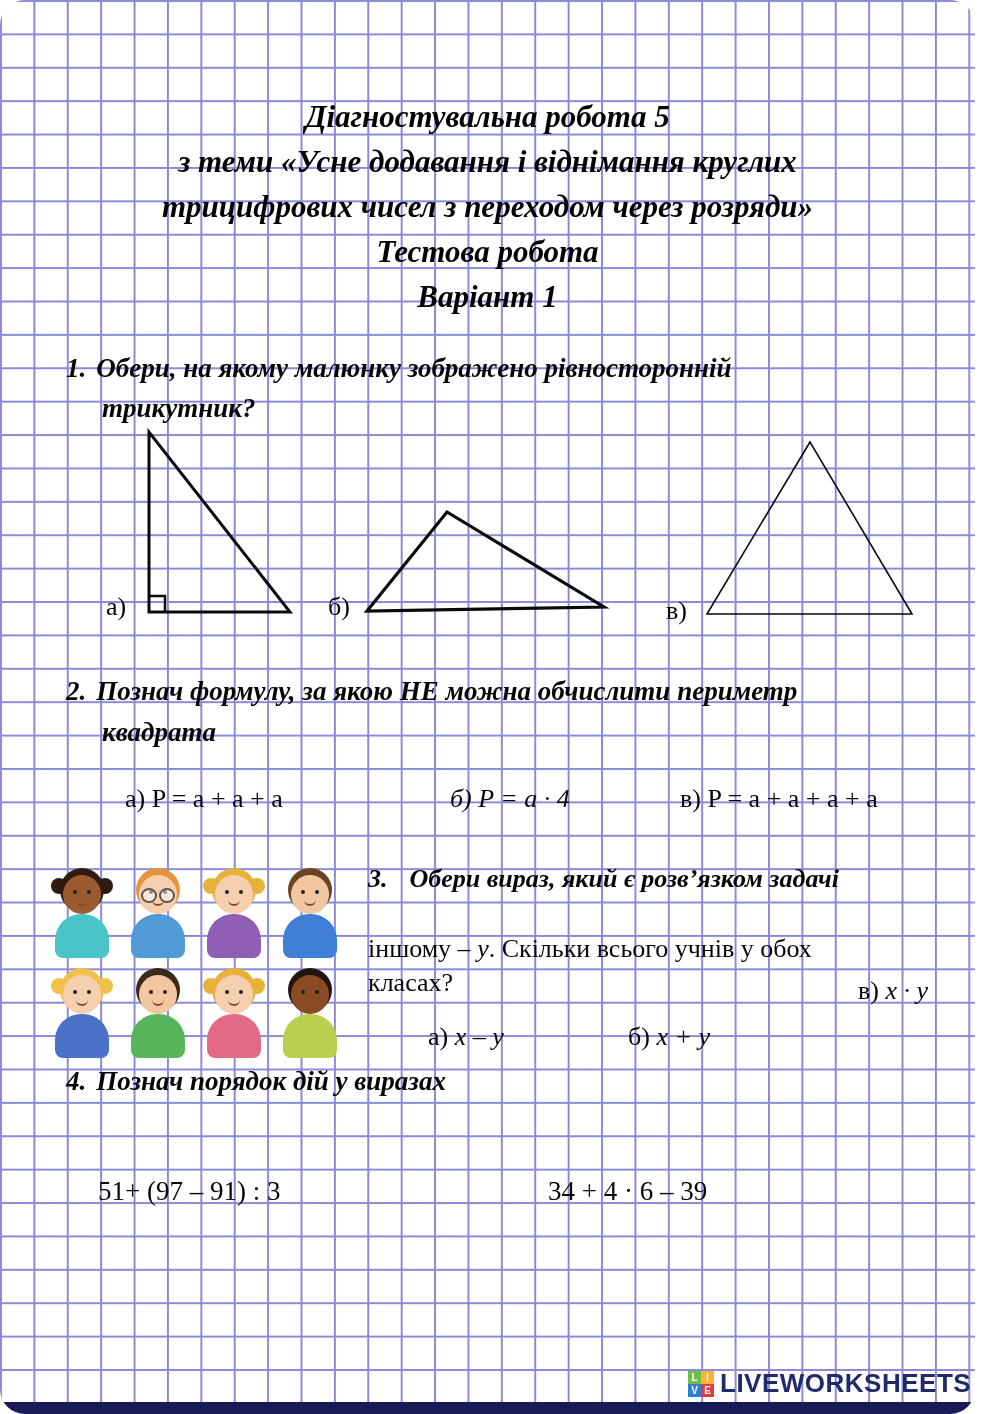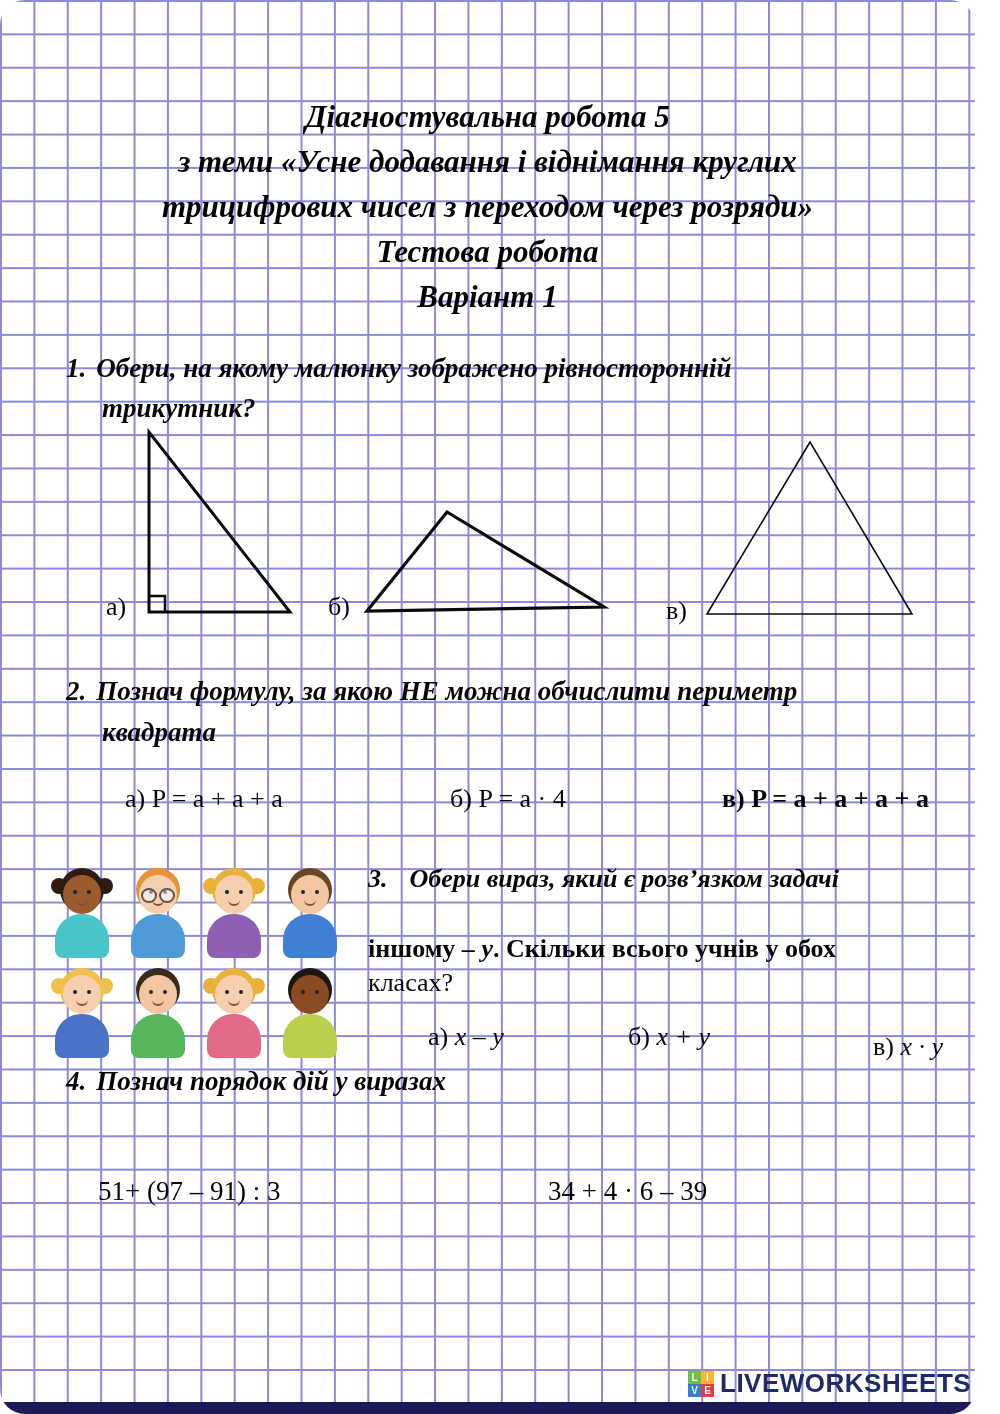--- a/index.html
+++ b/index.html
@@ -22,30 +22,30 @@
   .f-r27{font:400 27px "Liberation Serif",serif;margin-top:42px;}
   .var{font-style:italic;}
   .qnum{margin-right:10px;}
   .q1l1{left:66px;top:353px;}
   .q1l2{left:102px;top:393px;}
   .q2l1{left:66px;top:676px;}
   .q2l2{left:102px;top:717px;text-align:center;}
   .q3head{left:368px;top:864px;font:italic 700 26px "Liberation Serif",serif;}
   .q3head .qnum{margin-right:22px;}
   .q3b1{left:376px;top:900px;}
-  .q3b2{left:368px;top:934px;font-weight:bold;}
+  .q3b2{left:368px;top:934px;}
   .q3b3{left:368px;top:968px;}
   .q4head{left:66px;top:1066px;}
   
   .q2oa{left:125px;top:784px;}
-  .q2ob{left:450px;top:784px;}
-  .q2ov{left:722px;top:784px;font-weight:bold;}
+  .q2ob{left:450px;top:784px;font-style:italic;}
+  .q2ov{left:680px;top:784px;}
   .q3oa{left:428px;top:1022px;}
   .q3ob{left:628px;top:1022px;}
-  .q3ov{left:858px;top:1032px;margin-left:15px;}
+  .q3ov{left:858px;top:976px;}
   .q4e1{left:98px;top:1134px;}
   .q4e2{left:548px;top:1134px;}
   
   .tri{position:absolute;}
   .tri-a{left:140px;top:424px;}
   .tri-b{left:360px;top:504px;}
   .tri-v{left:700px;top:436px;}
   .lbl-a{left:106px;top:592px;}
   .lbl-b{left:328px;top:592px;}
   .lbl-v{left:666px;top:596px;}

